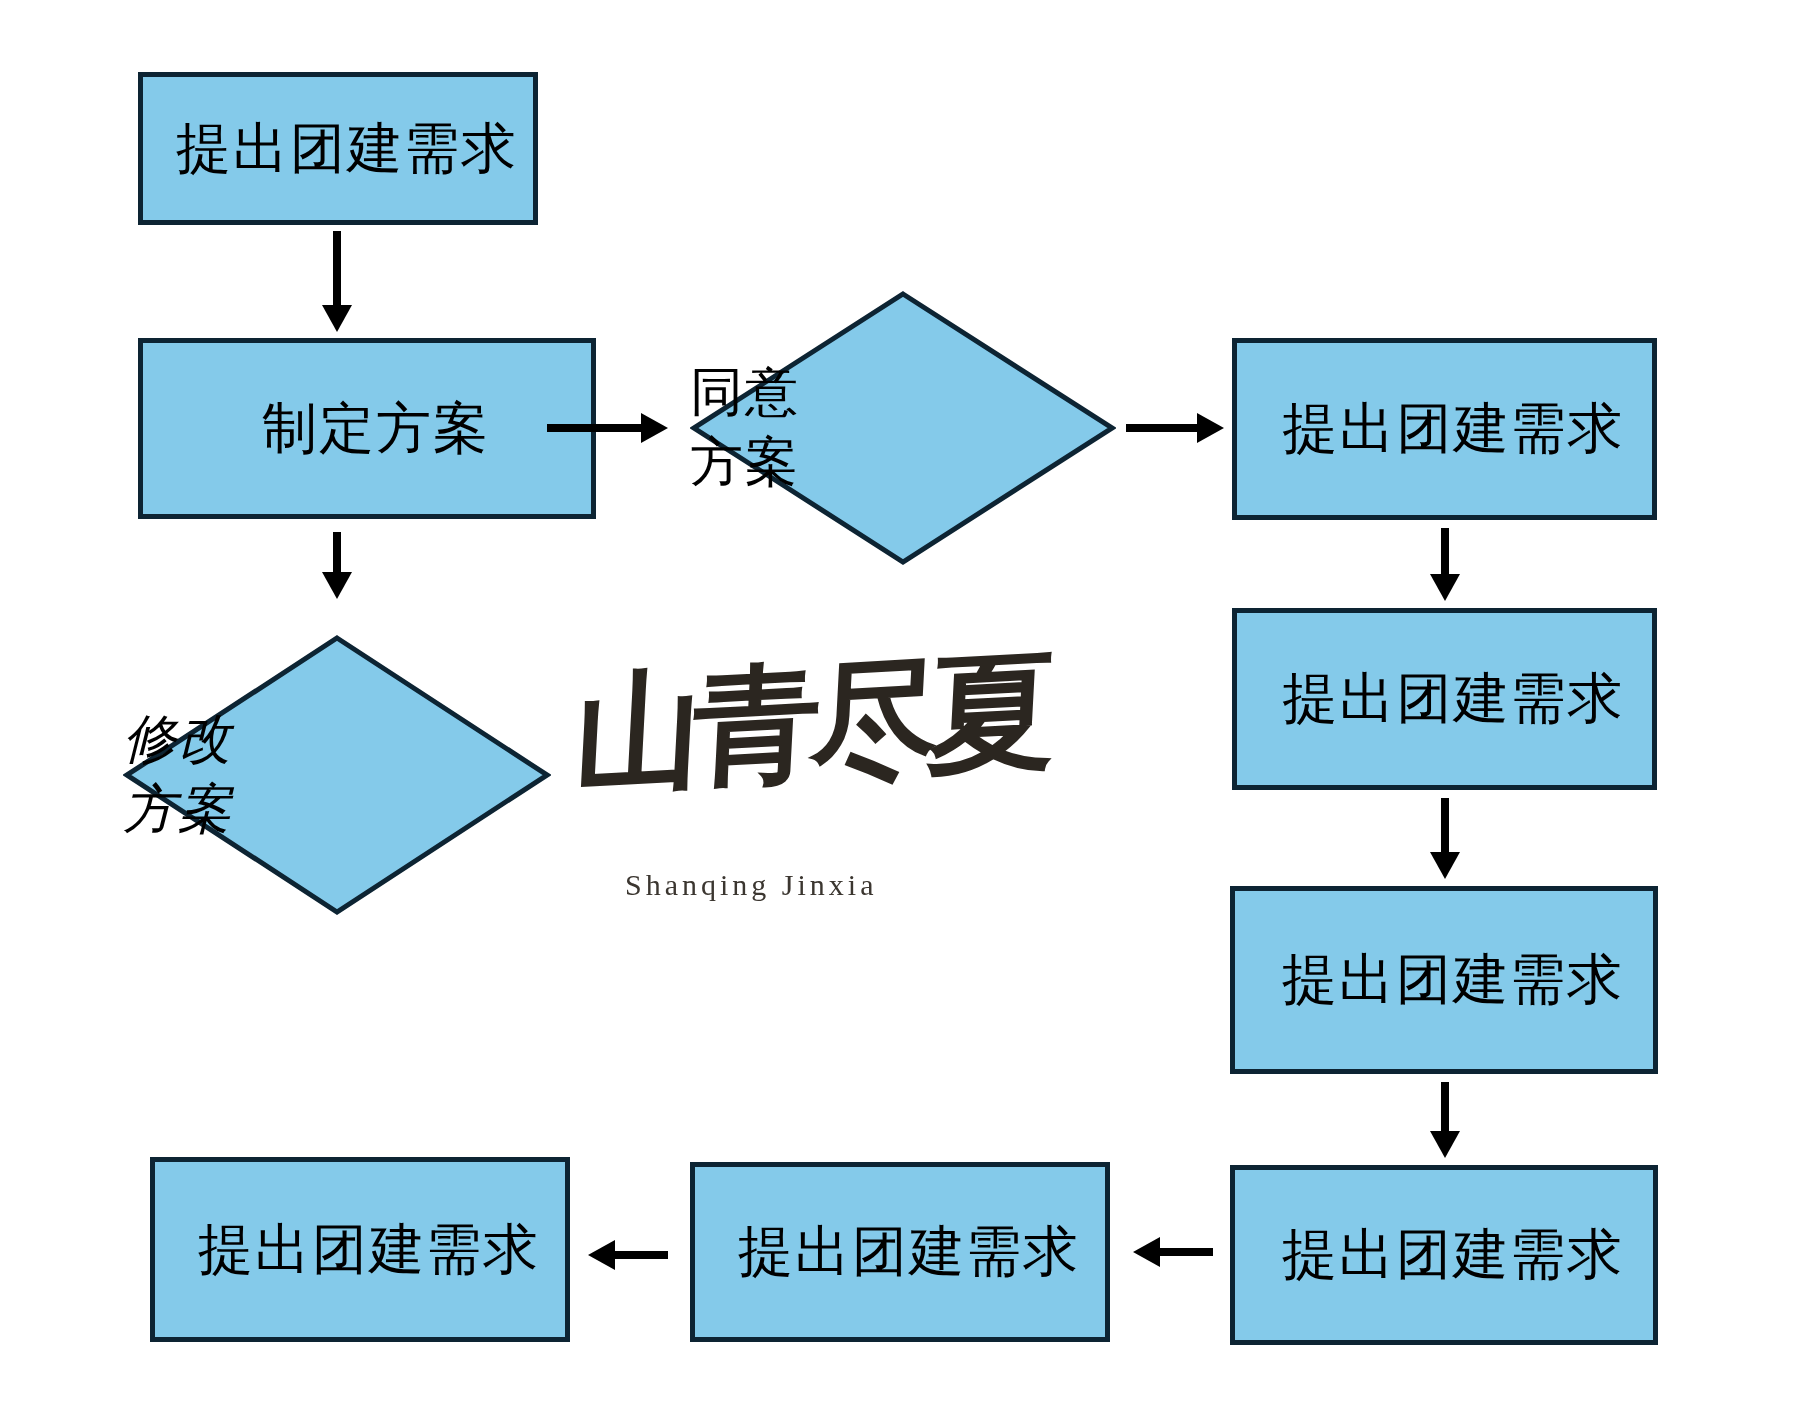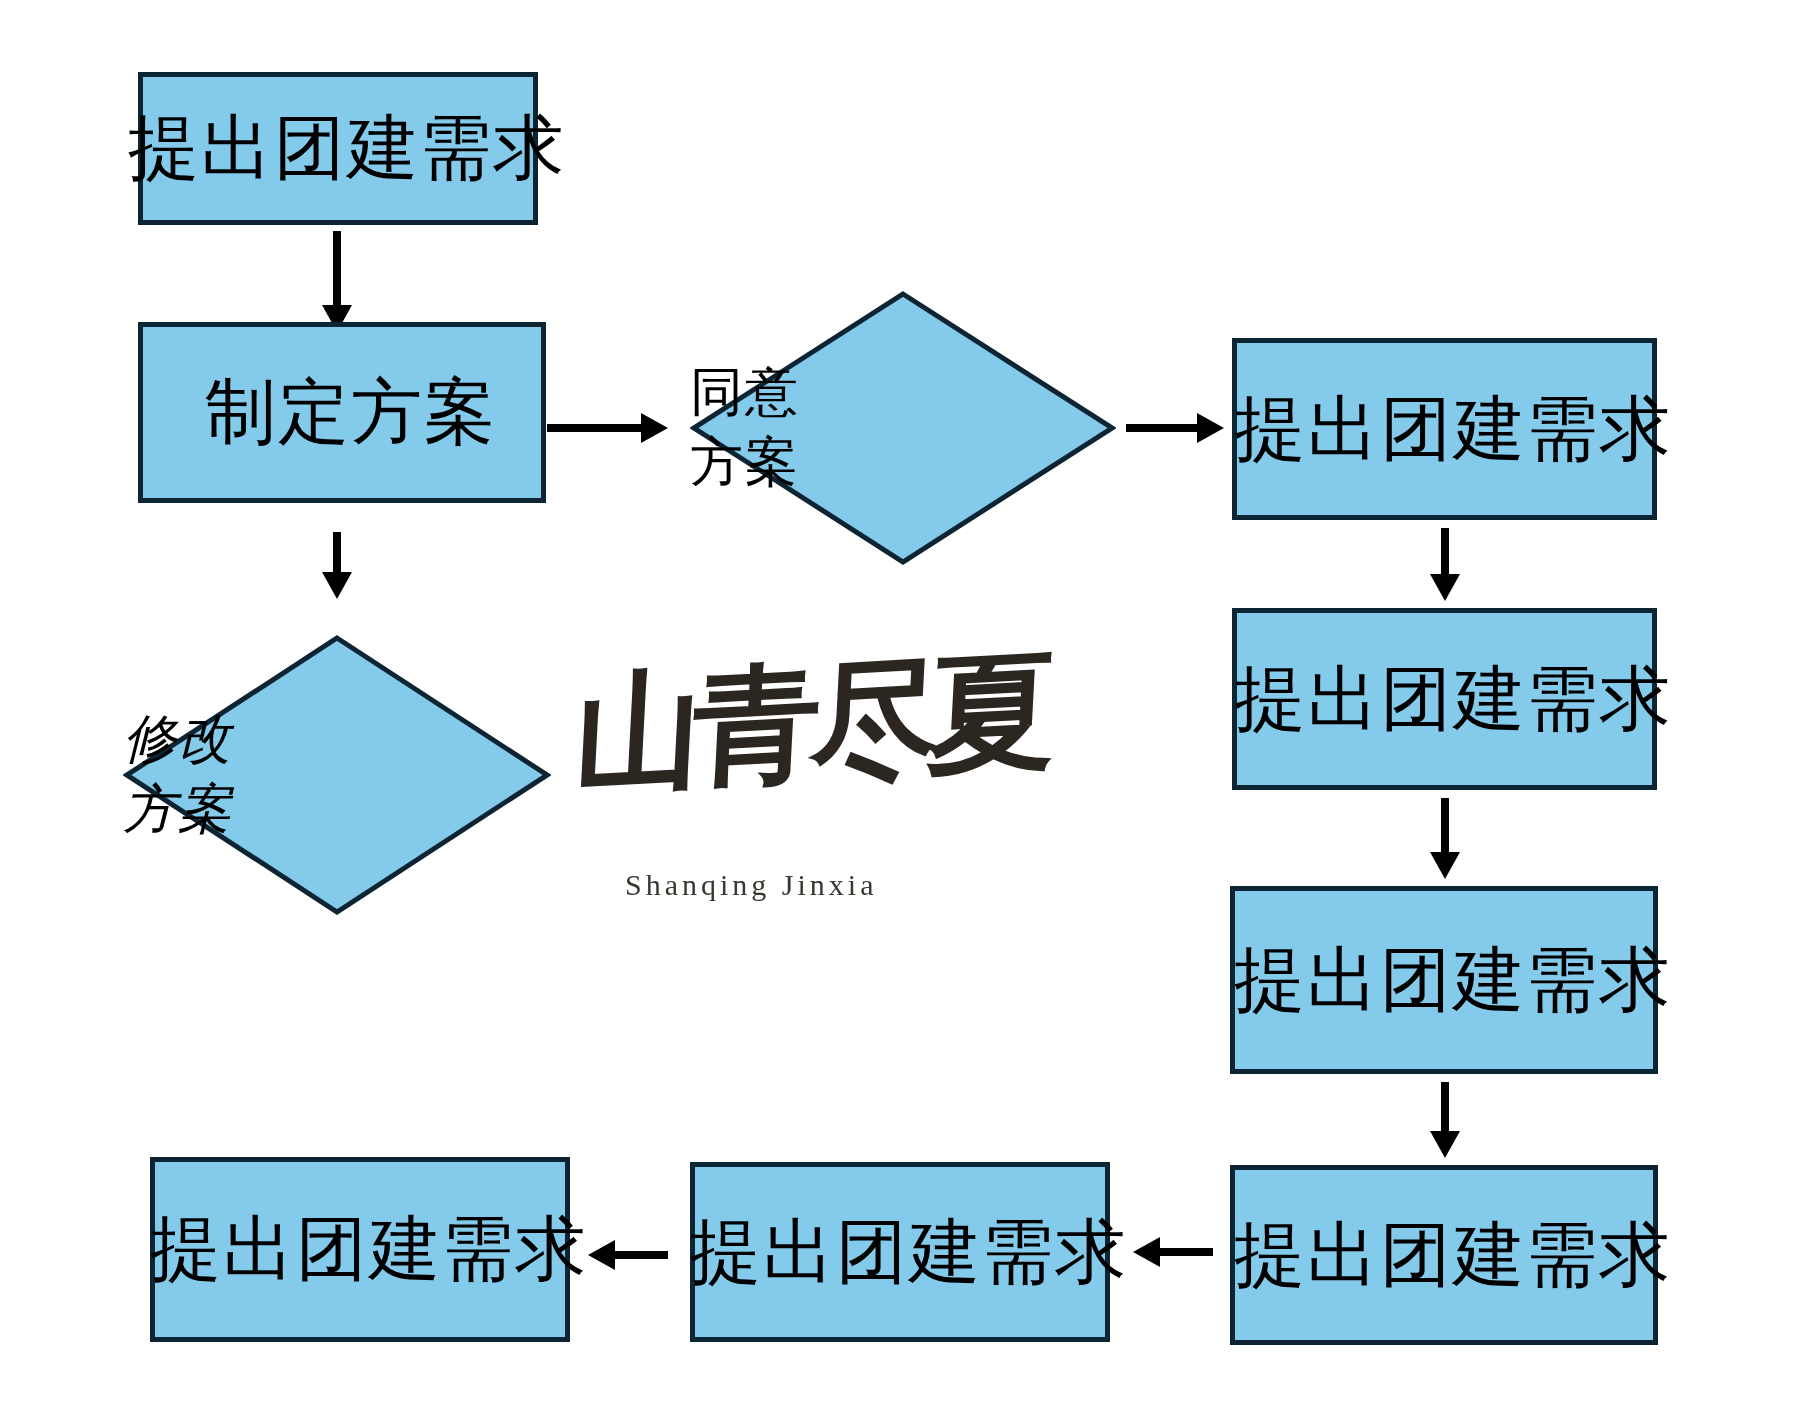--- a/index.html
+++ b/index.html
@@ -19,21 +19,21 @@
   }
   .canvas{position:absolute;left:0;top:0;width:1794px;height:1413px;}
 
   
   .rect-node{
     position:absolute;
     background:var(--node-fill);
     border:5px solid var(--node-border);
     display:flex;align-items:center;justify-content:center;
     color:var(--text);
-    font-size:71px;
+    font-size:55px;
     letter-spacing:2px;
     white-space:nowrap;
     padding-left:18px;
   }
 
   
   .diamond-node{position:absolute;}
   .diamond-node svg{position:absolute;left:0;top:0;width:100%;height:100%;}
   .diamond-label{
     position:absolute;left:0;top:0;width:100%;height:100%;
@@ -100,21 +100,21 @@
 
   <div class="rect-node" style="left:138px;top:72px;width:400px;height:153px;">
     <span>提出团建需求</span>
   </div>
 
   <div class="arrow down" style="left:322px;top:231px;height:101px;">
     <div class="shaft"></div>
     <div class="head"></div>
   </div>
 
-  <div class="rect-node" style="left:138px;top:322px;width:408px;height:181px;">
+  <div class="rect-node" style="left:138px;top:338px;width:458px;height:181px;">
     <span>制定方案</span>
   </div>
 
   <div class="arrow right" style="left:547px;top:413px;width:121px;">
     <div class="shaft"></div>
     <div class="head"></div>
   </div>
 
   <div class="diamond-node" style="left:690px;top:290px;width:426px;height:276px;">
     <svg viewBox="0 0 426 276" preserveAspectRatio="none">

